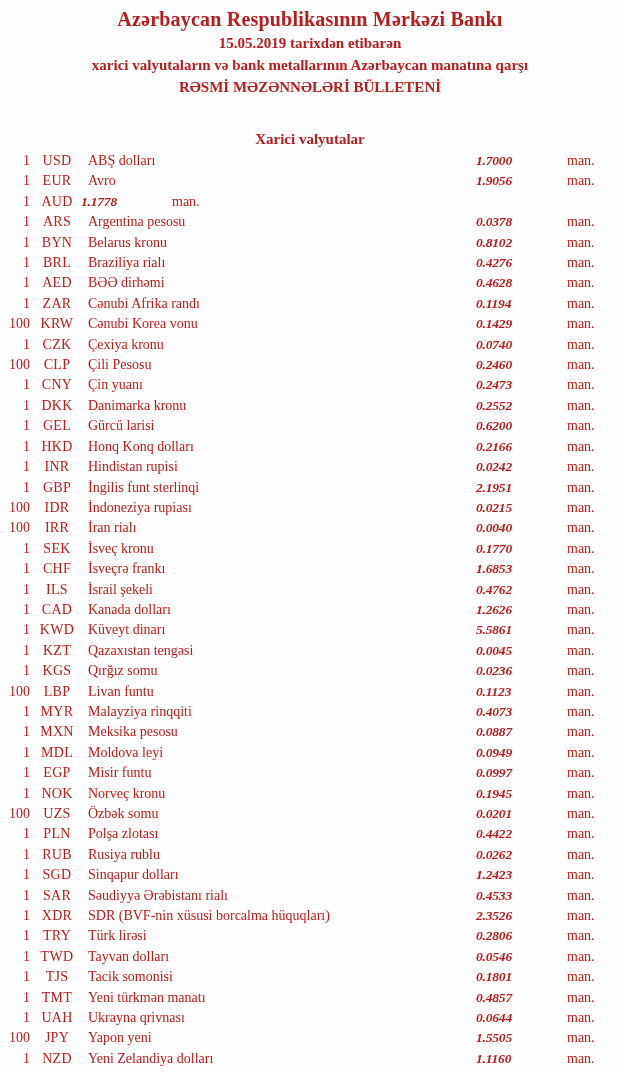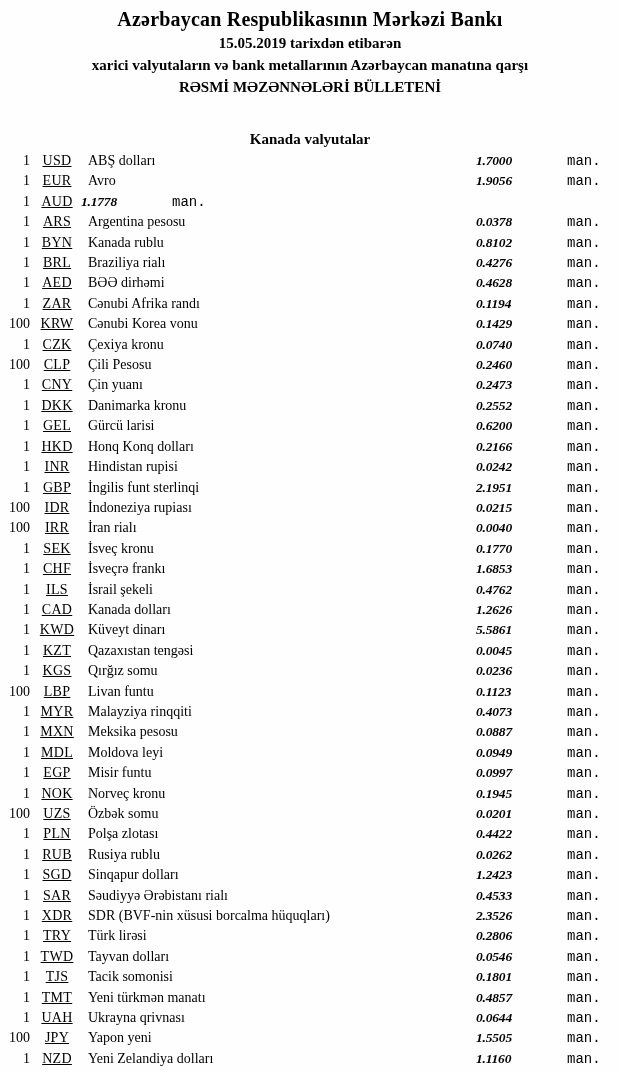--- a/index.html
+++ b/index.html
@@ -7,21 +7,21 @@
     padding: 0;
     background: #ffffff;
   }
   .page {
     position: relative;
     width: 620px;
     height: 1073px;
     background: #fefefe;
     overflow: hidden;
     font-family: "Liberation Serif", "DejaVu Serif", serif;
-    color: #000000;
+    color: #b91c1c;
   }
   .bank-name {
     padding-top: 7px;
     text-align: center;
     font-size: 20px;
     font-weight: bold;
     line-height: 25px;
     letter-spacing: 0.2px;
   }
   .date-line, .subtitle-line, .bulletin-title {
@@ -52,58 +52,56 @@
     flex: none;
     width: 30px;
     text-align: right;
   }
   .code {
     flex: none;
     width: 48px;
     margin-left: 3px;
     text-align: center;
     letter-spacing: 0.3px;
-    text-decoration: underline;
   }
   .name {
     flex: 1;
     margin-left: 7px;
     overflow: hidden;
   }
   .rate {
     flex: none;
     width: 80px;
     text-align: left;
     font-weight: bold;
     font-style: italic;
     font-size: 13.5px;
     letter-spacing: -0.2px;
   }
   .unit {
     flex: none;
     width: 64px;
     padding-left: 11px;
     box-sizing: border-box;
-    font-family: Liberation Mono, monospace;
   }
 </style>
 </head>
 <body>
 
 <div class="page">
 
   <div class="bank-name">Azərbaycan Respublikasının Mərkəzi Bankı</div>
 
   <div class="date-line">15.05.2019 tarixdən etibarən</div>
 
   <div class="subtitle-line">xarici valyutaların və bank metallarının Azərbaycan manatına qarşı</div>
 
   <div class="bulletin-title">RƏSMİ MƏZƏNNƏLƏRİ BÜLLETENİ</div>
 
-  <div class="section-title">Kanada valyutalar</div>
+  <div class="section-title">Xarici valyutalar</div>
 
   <div class="rates-table">
   <div class="row">
     <span class="qty">1</span>
     <span class="code">USD</span>
     <span class="name">ABŞ dolları</span>
     <span class="rate">1.7000</span>
     <span class="unit">man.</span>
   </div>
 
@@ -126,21 +124,21 @@
     <span class="qty">1</span>
     <span class="code">ARS</span>
     <span class="name">Argentina pesosu</span>
     <span class="rate">0.0378</span>
     <span class="unit">man.</span>
   </div>
 
   <div class="row">
     <span class="qty">1</span>
     <span class="code">BYN</span>
-    <span class="name">Kanada rublu</span>
+    <span class="name">Belarus kronu</span>
     <span class="rate">0.8102</span>
     <span class="unit">man.</span>
   </div>
 
   <div class="row">
     <span class="qty">1</span>
     <span class="code">BRL</span>
     <span class="name">Braziliya rialı</span>
     <span class="rate">0.4276</span>
     <span class="unit">man.</span>

